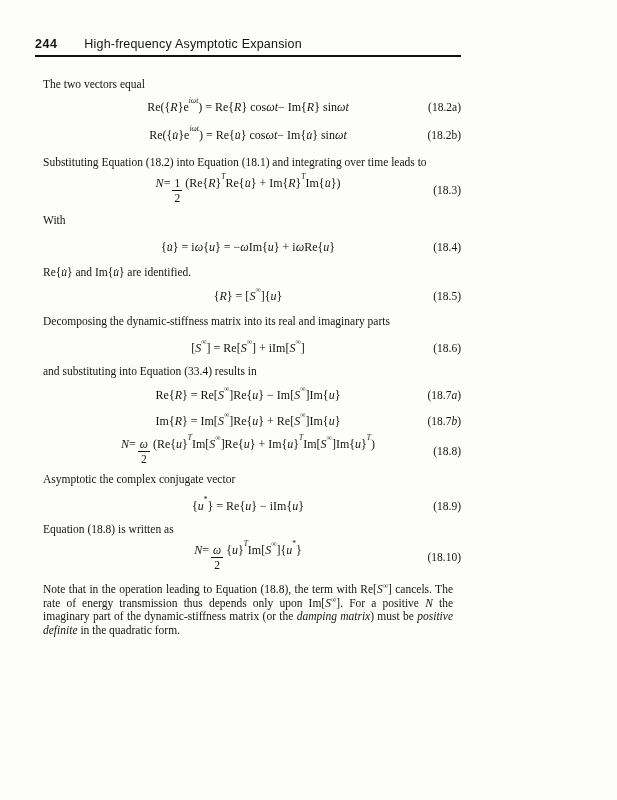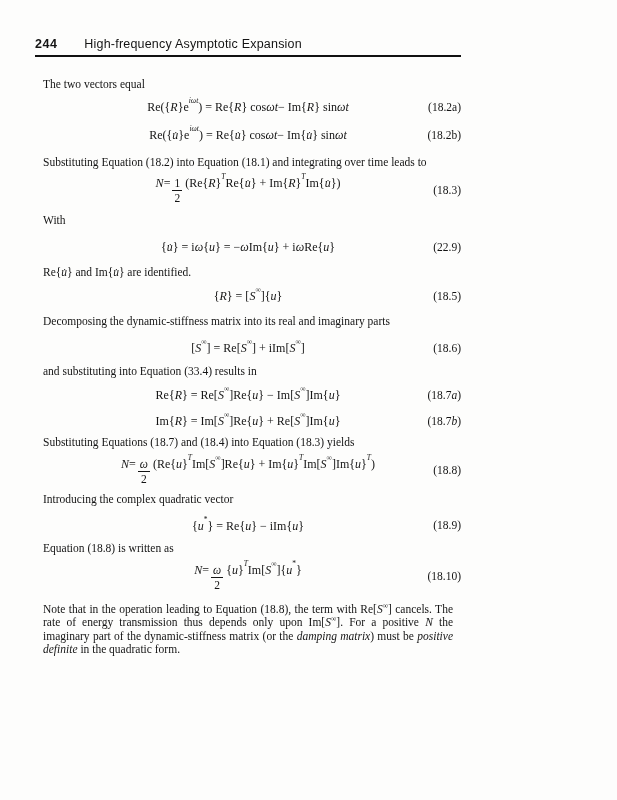--- a/index.html
+++ b/index.html
@@ -94,21 +94,21 @@
             <span class="fn">1</span>
             <span class="fd">2</span>
           </span>(Re{<i>R</i>}<sup><i>T</i></sup>Re{<i>u̇</i>} + Im{<i>R</i>}<sup><i>T</i></sup>Im{<i>u̇</i>})</span>
       <span class="eqnum">(18.3)</span>
     </div>
 
     <p class="para mt10">With</p>
 
     <div class="eqrow mt12">
       <span class="eqbody">{<i>u̇</i>} = i<i>ω</i>{<i>u</i>} = −<i>ω</i>Im{<i>u</i>} + i<i>ω</i>Re{<i>u</i>}</span>
-      <span class="eqnum">(22.9)</span>
+      <span class="eqnum">(18.4)</span>
     </div>
 
     <p class="para mt10">Re{<i>u̇</i>} and Im{<i>u̇</i>} are identified.</p>
 
     <div class="eqrow mt10">
       <span class="eqbody">{<i>R</i>} = [<i>S</i><sup>∞</sup>]{<i>u</i>}</span>
       <span class="eqnum">(18.5)</span>
     </div>
 
     <p class="para mt10">Decomposing the dynamic-stiffness matrix into its real and imaginary parts</p>
@@ -123,31 +123,30 @@
     <div class="eqrow mt10">
       <span class="eqbody">Re{<i>R</i>} = Re[<i>S</i><sup>∞</sup>]Re{<i>u</i>} − Im[<i>S</i><sup>∞</sup>]Im{<i>u</i>}</span>
       <span class="eqnum">(18.7<i>a</i>)</span>
     </div>
 
     <div class="eqrow mt10">
       <span class="eqbody">Im{<i>R</i>} = Im[<i>S</i><sup>∞</sup>]Re{<i>u</i>} + Re[<i>S</i><sup>∞</sup>]Im{<i>u</i>}</span>
       <span class="eqnum">(18.7<i>b</i>)</span>
     </div>
 
-    <p class="para mt6">Substituting Equations (18.7) and (18.4) into Equation (18.3) yields</p>
 
     <div class="eqrow mt8">
       <span class="eqbody"><i>N</i> = <span class="frac">
             <span class="fn"><i>ω</i></span>
             <span class="fd">2</span>
           </span>(Re{<i>u</i>}<sup><i>T</i></sup>Im[<i>S</i><sup>∞</sup>]Re{<i>u</i>} + Im{<i>u</i>}<sup><i>T</i></sup>Im[<i>S</i><sup>∞</sup>]Im{<i>u</i>}<sup><i>T</i></sup>)</span>
       <span class="eqnum">(18.8)</span>
     </div>
 
-    <p class="para mt8">Introducing the complex quadratic vector</p>
+    <p class="para mt8">Asymptotic the complex conjugate vector</p>
 
     <div class="eqrow mt12">
       <span class="eqbody">{<i>u</i><sup>*</sup>} = Re{<i>u</i>} − iIm{<i>u</i>}</span>
       <span class="eqnum">(18.9)</span>
     </div>
 
     <p class="para mt8">Equation (18.8) is written as</p>
 
     <div class="eqrow mt8">
       <span class="eqbody"><i>N</i> = <span class="frac">

